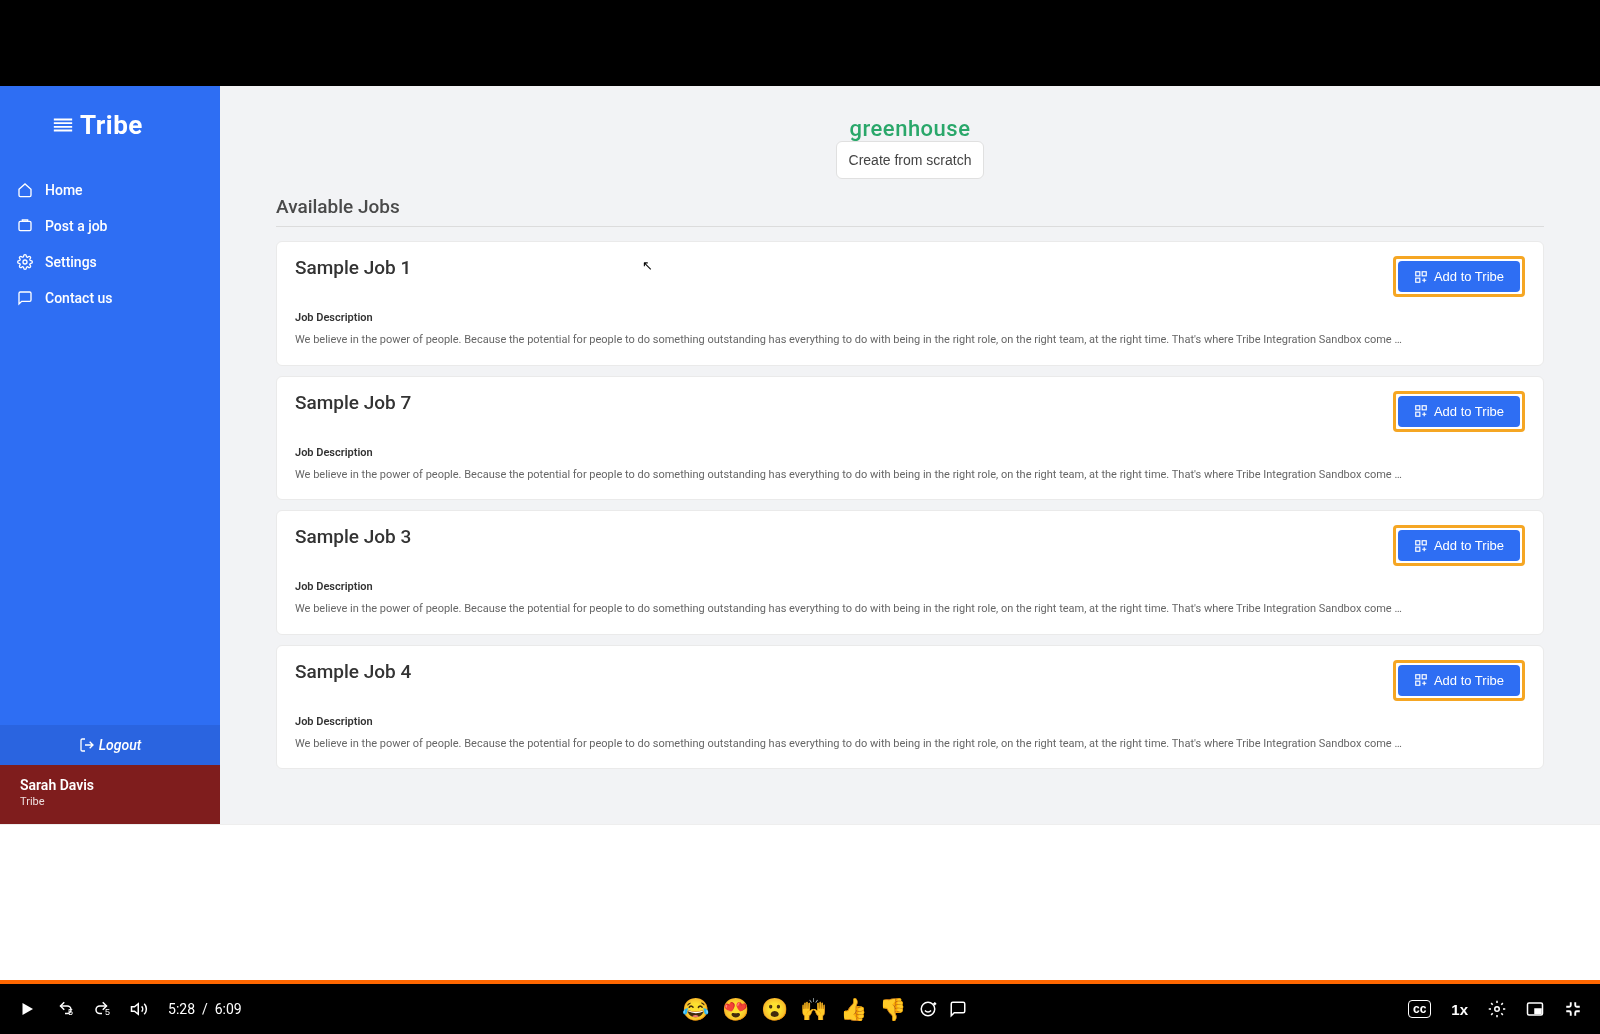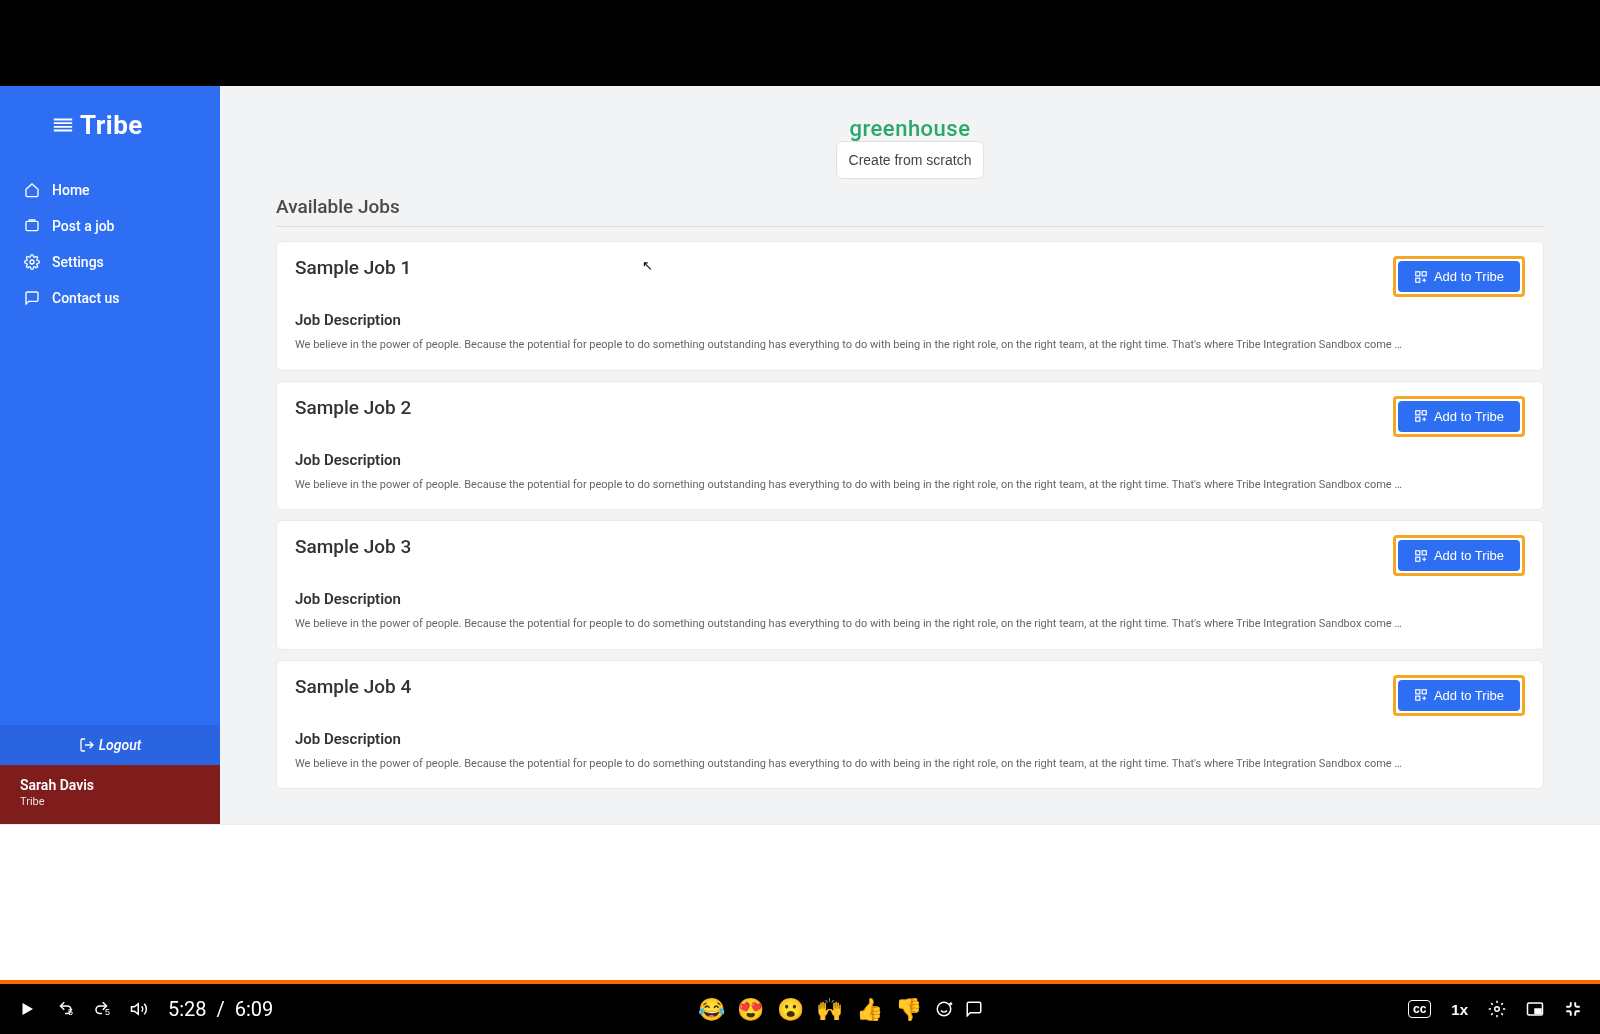--- a/index.html
+++ b/index.html
@@ -2,52 +2,52 @@
 <html><head>
 <meta charset="utf-8">
 <style>
 * { box-sizing: border-box; margin: 0; padding: 0; }
 body { font-family: -apple-system, BlinkMacSystemFont, "Segoe UI", Roboto, sans-serif; background: #000; width: 1600px; height: 1034px; overflow: hidden; position: relative; }
 .topbar { height: 86px; background: #000; }
 .app { display: flex; height: 738px; background: #f2f3f5; }
 .sidebar { width: 220px; background: #2e6ef3; color: #fff; display: flex; flex-direction: column; }
 .sidebar-logo { display: flex; align-items: center; gap: 6px; padding: 24px 0 24px 52px; font-size: 26px; font-weight: 700; letter-spacing: 0.5px; }
 .logo-mark { width: 22px; height: 22px; }
-.sidebar-nav { padding: 8px 8px; }
+.sidebar-nav { padding: 8px 1px; }
 .nav-item { display: flex; align-items: center; gap: 12px; padding: 10px 16px; font-size: 14px; font-weight: 500; cursor: pointer; }
 .nav-icon { width: 16px; height: 16px; flex-shrink: 0; }
 .sidebar-spacer { flex: 1; }
 .sidebar-logout { background: #2a64e0; text-align: center; padding: 12px 0; font-size: 14px; font-weight: 500; cursor: pointer; display: flex; align-items: center; justify-content: center; gap: 4px; font-style: italic; }
 .sidebar-user { background: #7f1d1d; padding: 12px 20px 16px; }
 .sidebar-user-name { font-size: 14px; font-weight: 600; }
 .sidebar-user-sub { font-size: 11px; opacity: 0.85; margin-top: 2px; }
 .content { flex: 1; padding: 30px 56px; overflow: hidden; }
 .content-header { display: flex; align-items: center; justify-content: space-between; margin-bottom: 16px; flex-direction: column; }
 .brand-label { font-size: 22px; color: #2aa76a; font-weight: 500; letter-spacing: 0.5px; }
 .create-btn { background: #fff; border: 1px solid #e0e0e0; border-radius: 6px; padding: 10px 12px; font-size: 14px; color: #444; cursor: pointer; }
 .section-title { font-size: 19px; color: #4a4a4a; font-weight: 500; border-bottom: 1px solid #dcdcdc; padding-bottom: 8px; margin-bottom: 14px; }
 .job-card { background: #fff; border: 1px solid #eaeaea; border-radius: 6px; padding: 14px 18px 16px; margin-bottom: 10px; position: relative; }
 .job-header { display: flex; align-items: flex-start; justify-content: space-between; }
 .job-title { font-size: 19px; color: #333; font-weight: 500; }
 .add-btn-frame { border: 3px solid #f5a623; border-radius: 4px; padding: 2px; }
 .add-btn { background: #2e6ef3; color: #fff; border: none; border-radius: 4px; padding: 8px 16px; font-size: 13px; font-weight: 500; cursor: pointer; display: flex; align-items: center; gap: 6px; }
 .add-icon { width: 14px; height: 14px; }
-.job-sub { font-size: 15px; font-weight: 600; color: #333; margin-top: 14px; }
+.job-sub { font-size: 11px; font-weight: 600; color: #333; margin-top: 14px; }
 .job-desc { font-size: 11px; color: #666; margin-top: 8px; line-height: 1.5; }
 .cursor { position: absolute; left: 642px; top: 258px; font-size: 13px; color: #000; pointer-events: none; }
 .video-controls { height: 54px; background: #000; position: absolute; bottom: 0; left: 0; right: 0; border-top: 4px solid #ff6700; }
 .segments { position: absolute; top: -4px; left: 0; right: 0; height: 4px; display: flex; }
 .segments span { flex: 1; background: #ff6700; margin-right: 3px; }
 .segments span:last-child { margin-right: 0; }
 .vc-inner { display: flex; align-items: center; height: 50px; padding: 0 18px; color: #fff; gap: 20px; }
 .vc-left, .vc-center, .vc-right { display: flex; align-items: center; gap: 20px; }
 .vc-center { flex: 1; justify-content: center; gap: 12px; }
 .vc-btn { background: none; border: none; color: #fff; cursor: pointer; display: flex; align-items: center; font-size: 15px; }
 .vc-icon { width: 18px; height: 18px; }
-.vc-time { font-size: 20px; font-family: inherit; }
+.vc-time { font-size: 14px; font-family: inherit; }
 .emoji { font-size: 22px; cursor: pointer; }
 .white-gap { height: 156px; background: #fff; position: absolute; bottom: 54px; left: 0; right: 0; border-top: 1px solid #eee; }
 </style>
 </head>
 <body>
 
 <div class="topbar"></div>
 
 <div class="app">
   <aside class="sidebar">
@@ -119,21 +119,21 @@
                 </svg>
           <span>Add to Tribe</span>
         </button>
       </div>
     </div>
     <div class="job-sub">Job Description</div>
     <div class="job-desc">We believe in the power of people. Because the potential for people to do something outstanding has everything to do with being in the right role, on the right team, at the right time. That's where Tribe Integration Sandbox come …</div>
   </div>
         <div class="job-card">
     <div class="job-header">
-      <div class="job-title">Sample Job 2</div>
+      <div class="job-title">Sample Job 7</div>
       <div class="add-btn-frame">
         <button class="add-btn">
           <svg class="add-icon" viewBox="0 0 24 24" fill="none" stroke="#fff" stroke-width="2">
                   <rect x="3" y="3" width="7" height="7"></rect>
                   <rect x="14" y="3" width="7" height="7"></rect>
                   <rect x="3" y="14" width="7" height="7"></rect>
                   <path d="M17.5 14v7M14 17.5h7"></path>
                 </svg>
           <span>Add to Tribe</span>
         </button>

